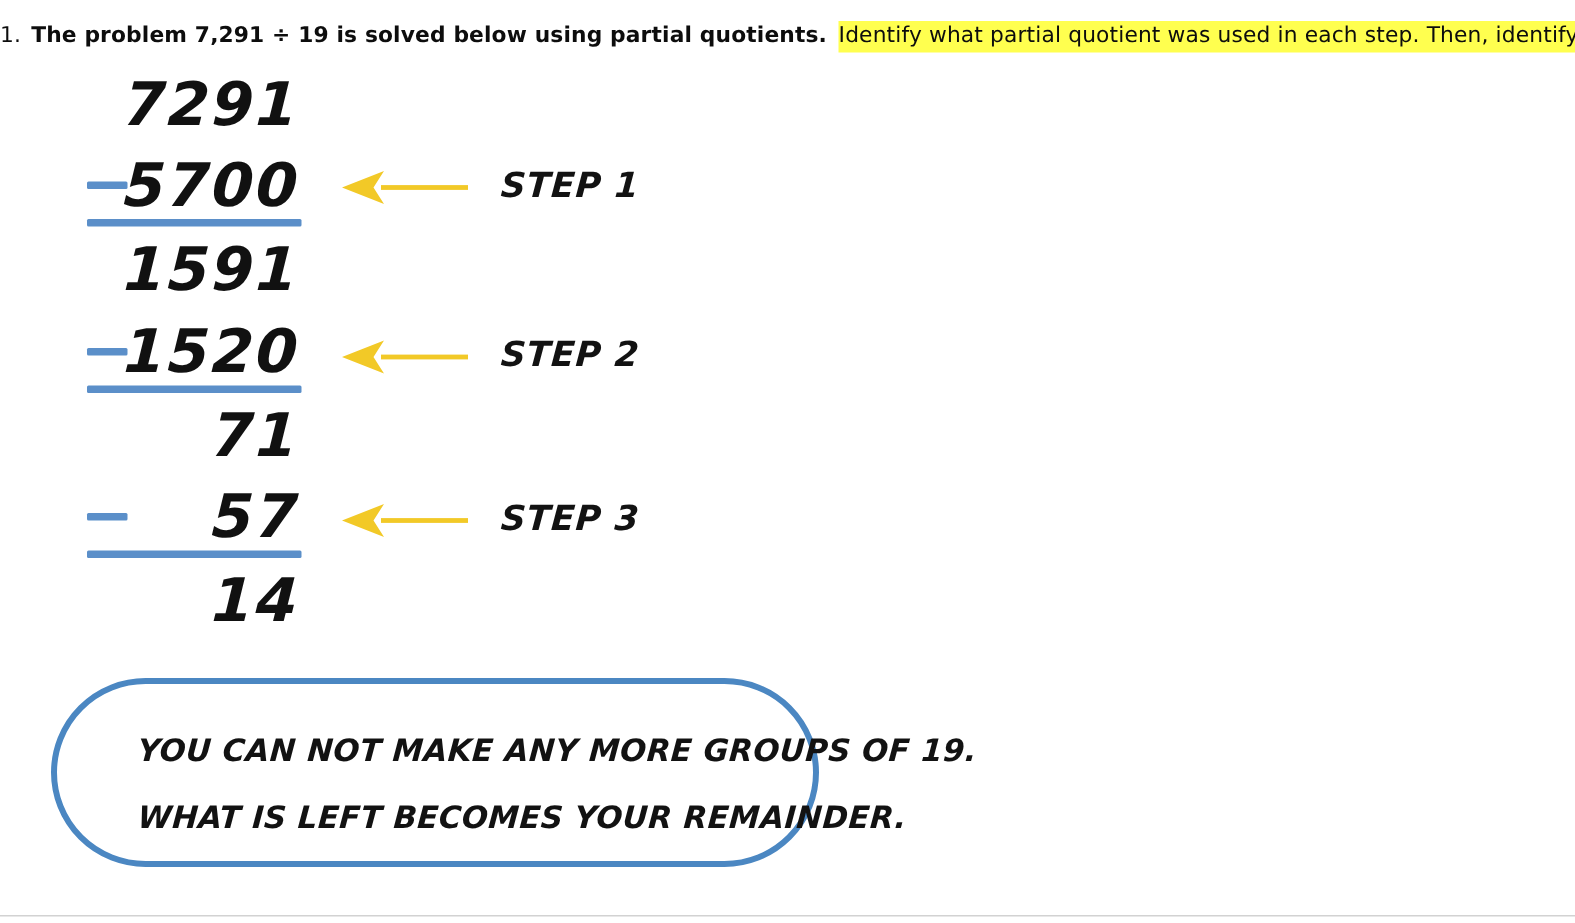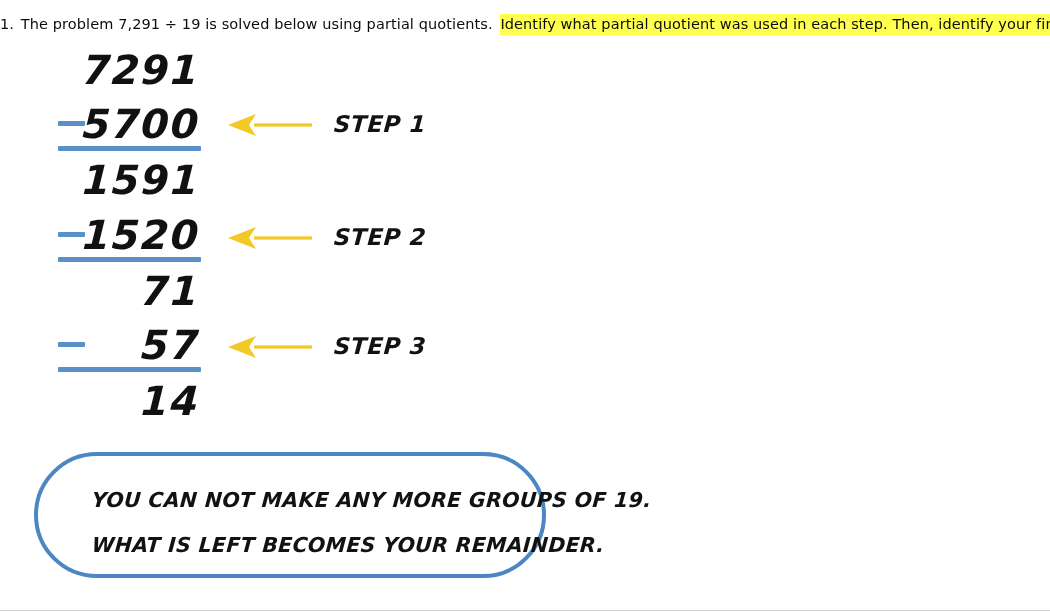--- a/index.html
+++ b/index.html
@@ -27,20 +27,21 @@
     font-size: 14.5px;
     color: #0d0d0d;
     letter-spacing: 0.1px;
   }
   #prompt-line .qnum {
     display: inline-block;
     margin-right: 2px;
   }
   #prompt-line .plain {
     display: inline-block;
+    font-weight: bold;
   }
   #prompt-line .hl {
     display: inline-block;
     background: #ffff4f;
     padding: 2px 0 3px 0;
     margin-left: 3px;
   }
 
   
   #worksheet {

